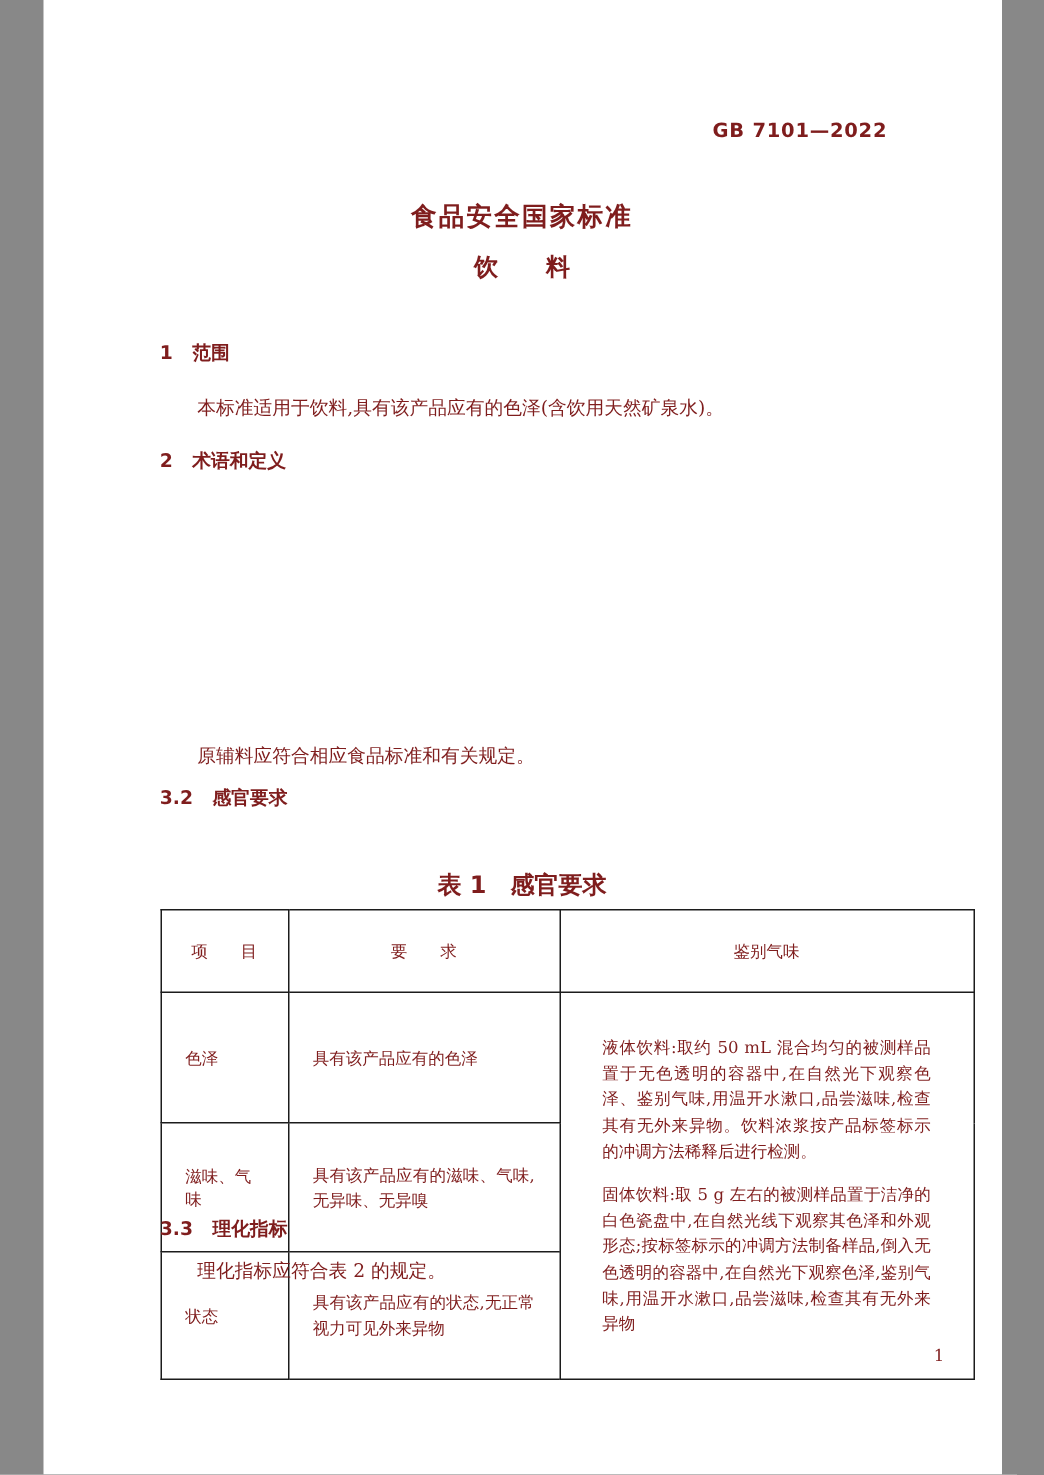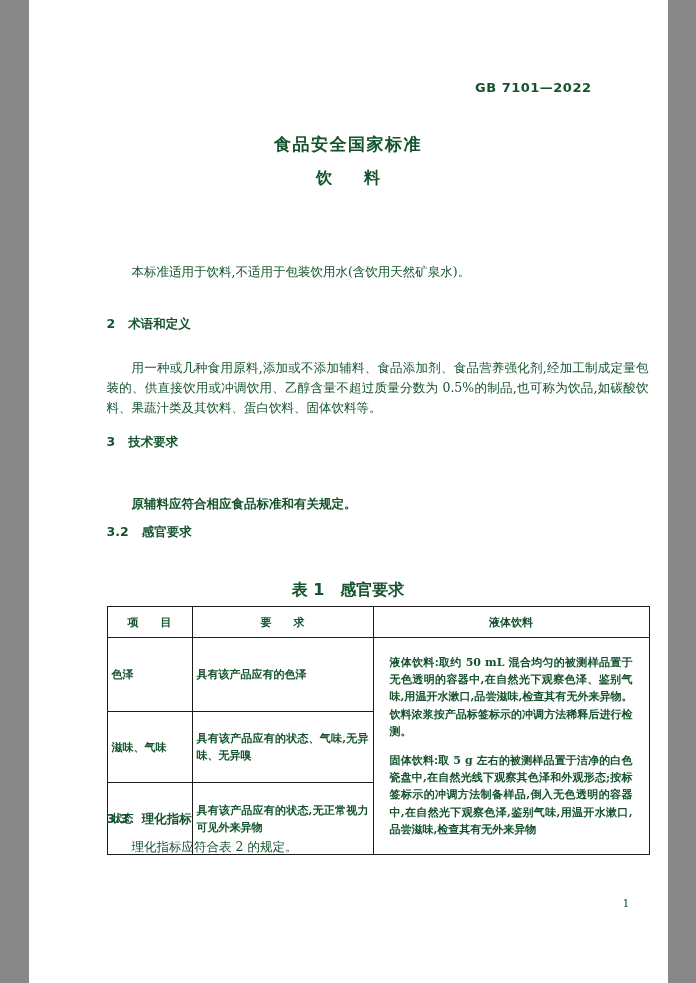--- a/index.html
+++ b/index.html
@@ -6,21 +6,21 @@
     margin: 0;
     padding: 0;
     background: #888;
   }
   .page {
     position: relative;
     width: 639px;
     height: 983px;
     margin: 0 auto;
     background: #ffffff;
-    color: #14532d;
+    color: #7f1d1d;
     font-family: "DejaVu Serif", "Liberation Serif", serif;
     overflow: hidden;
   }
   .abs { position: absolute; }
 
   .doc-code {
     top: 80px;
     right: 76px;
     font-family: "DejaVu Sans", "Liberation Sans", sans-serif;
     font-weight: bold;
@@ -61,26 +61,26 @@
     left: 78px;
     width: 542px;
     font-size: 12.5px;
     line-height: 20px;
     text-align: justify;
     text-indent: 2em;
   }
 
   .h-s1   { top: 227px; }
   .p-s1   { top: 262px; }
-  .h-s2   { top: 299px; margin-top: 17px; }
+  .h-s2   { top: 299px; }
   .h-s2-1 { top: 333px; }
   .p-s2-1 { top: 358px; }
   .h-s3   { top: 434px; }
   .h-s3-1 { top: 467px; }
-  .p-s3-1 { top: 494px; font-weight: bold; }
+  .p-s3-1 { top: 494px; }
   .h-s3-2 { top: 524px; }
   .p-s3-2 { top: 549px; }
   .h-s3-3 { top: 811px; }
   .p-s3-3 { top: 837px; }
 
   .table-caption {
     top: 580px;
     left: 0;
     width: 100%;
     text-align: center;
@@ -93,22 +93,22 @@
     top: 606px;
     left: 78px;
     width: 542px;
     border-collapse: collapse;
     table-layout: fixed;
     font-size: 11px;
   }
   .sensory-table th,
   .sensory-table td {
     border: 1px solid #1c1c1c;
-    font-weight: bold;
-    padding: 4px;
+    font-weight: normal;
+    padding: 16px;
   }
   .sensory-table { border: 1.5px solid #000; }
   .sensory-table thead th {
     height: 22px;
     text-align: center;
     vertical-align: middle;
   }
   .col-item   { width: 85px; }
   .col-req    { width: 181px; }
   .col-method { width: 276px; }
@@ -146,65 +146,64 @@
 </head>
 <body>
 
 <div class="page">
 
   <div class="abs doc-code">GB 7101—2022</div>
 
   <div class="abs title-main">食品安全国家标准</div>
   <div class="abs title-sub">饮　　料</div>
 
-  <div class="abs body-text p-s1">本标准适用于饮料,不适用于包装饮用水(含饮用天然矿泉水)。</div>
+  <div class="abs heading h-s1">
+    <span class="num">1</span><span>范围</span>
+  </div>
+  <div class="abs body-text p-s1">本标准适用于饮料,具有该产品应有的色泽(含饮用天然矿泉水)。</div>
 
   <div class="abs heading h-s2">
     <span class="num">2</span><span>术语和定义</span>
   </div>
 
-  <div class="abs body-text p-s2-1">用一种或几种食用原料,添加或不添加辅料、食品添加剂、食品营养强化剂,经加工制成定量包装的、供直接饮用或冲调饮用、乙醇含量不超过质量分数为 0.5%的制品,也可称为饮品,如碳酸饮料、果蔬汁类及其饮料、蛋白饮料、固体饮料等。</div>
-
-  <div class="abs heading h-s3">
-    <span class="num">3</span><span>技术要求</span>
-  </div>
+
 
   <div class="abs body-text p-s3-1">原辅料应符合相应食品标准和有关规定。</div>
 
   <div class="abs heading h-s3-2">
     <span class="num">3.2</span><span>感官要求</span>
   </div>
 
   <div class="abs table-caption">表 1　感官要求</div>
 
   <table class="abs sensory-table">
     <colgroup>
       <col class="col-item">
         <col class="col-req">
         <col class="col-method">
     </colgroup>
     <thead>
       <tr>
         <th>项　　目</th>
         <th>要　　求</th>
-        <th>液体饮料</th>
+        <th>鉴别气味</th>
       </tr>
     </thead>
     <tbody>
       <tr class="row-1">
         <td class="cell-item">色泽</td>
         <td class="cell-req">具有该产品应有的色泽</td>
         <td class="cell-method" rowspan="3">
           <p>液体饮料:取约 50 mL 混合均匀的被测样品置于无色透明的容器中,在自然光下观察色泽、鉴别气味,用温开水漱口,品尝滋味,检查其有无外来异物。饮料浓浆按产品标签标示的冲调方法稀释后进行检测。</p>
           <p>固体饮料:取 5 g 左右的被测样品置于洁净的白色瓷盘中,在自然光线下观察其色泽和外观形态;按标签标示的冲调方法制备样品,倒入无色透明的容器中,在自然光下观察色泽,鉴别气味,用温开水漱口,品尝滋味,检查其有无外来异物</p>
         </td>
       </tr>
       <tr class="row-2">
         <td class="cell-item">滋味、气味</td>
-        <td class="cell-req">具有该产品应有的状态、气味,无异味、无异嗅</td>
+        <td class="cell-req">具有该产品应有的滋味、气味,无异味、无异嗅</td>
       </tr>
       <tr class="row-3">
         <td class="cell-item">状态</td>
         <td class="cell-req">具有该产品应有的状态,无正常视力可见外来异物</td>
       </tr>
     </tbody>
   </table>
 
   <div class="abs heading h-s3-3">
     <span class="num">3.3</span><span>理化指标</span>

